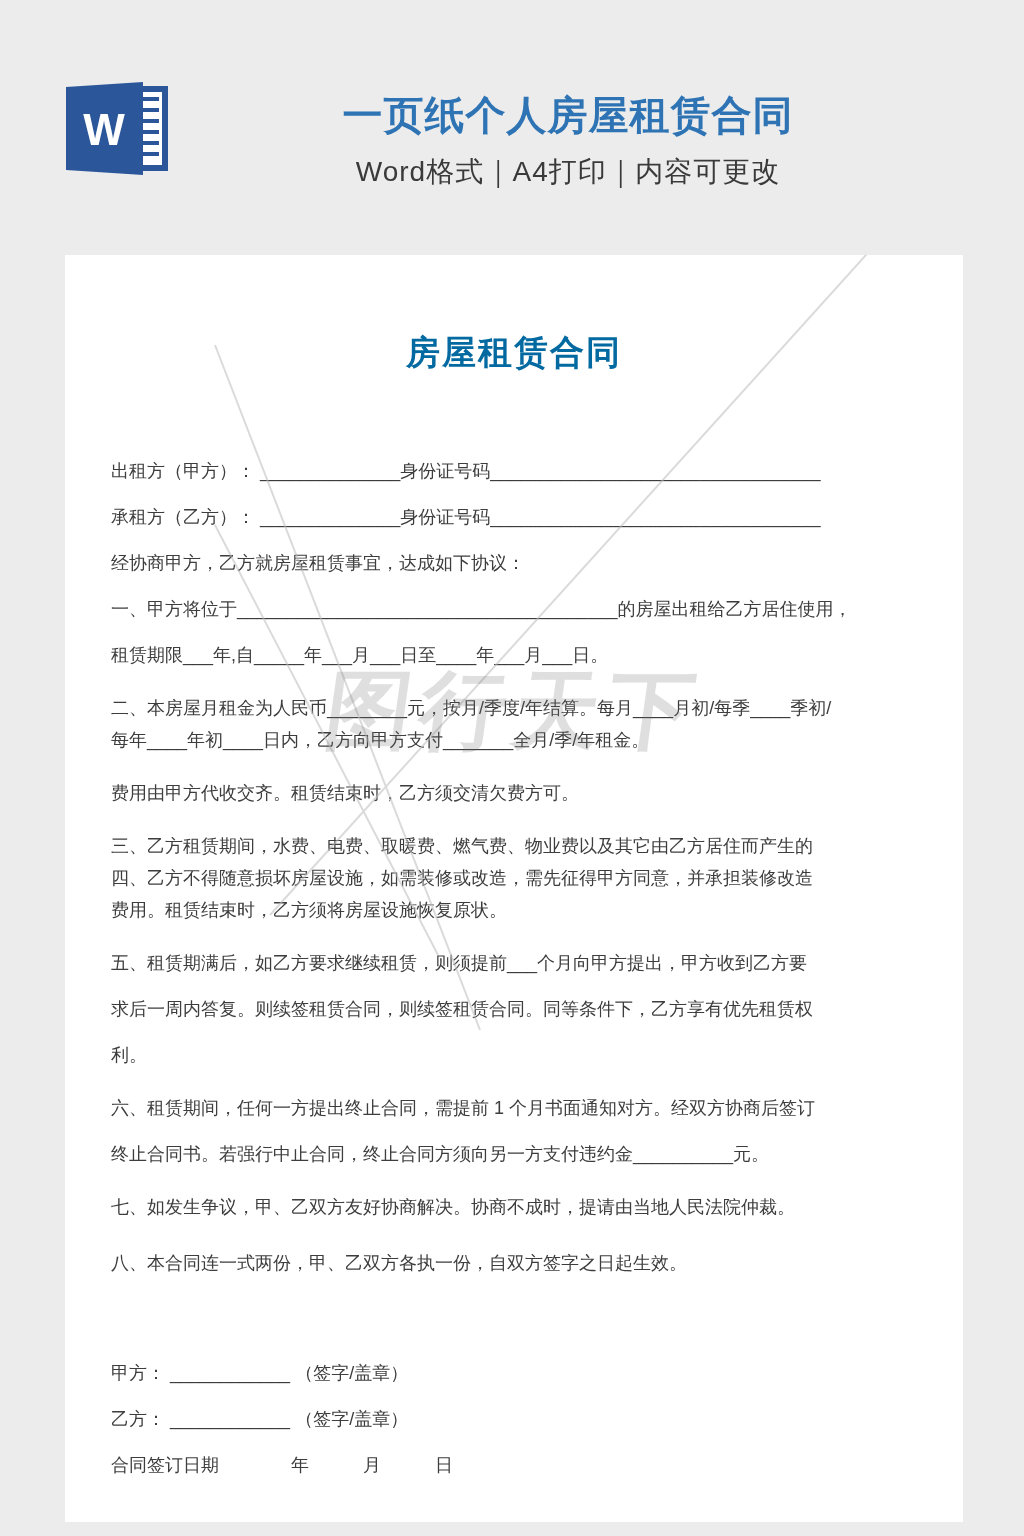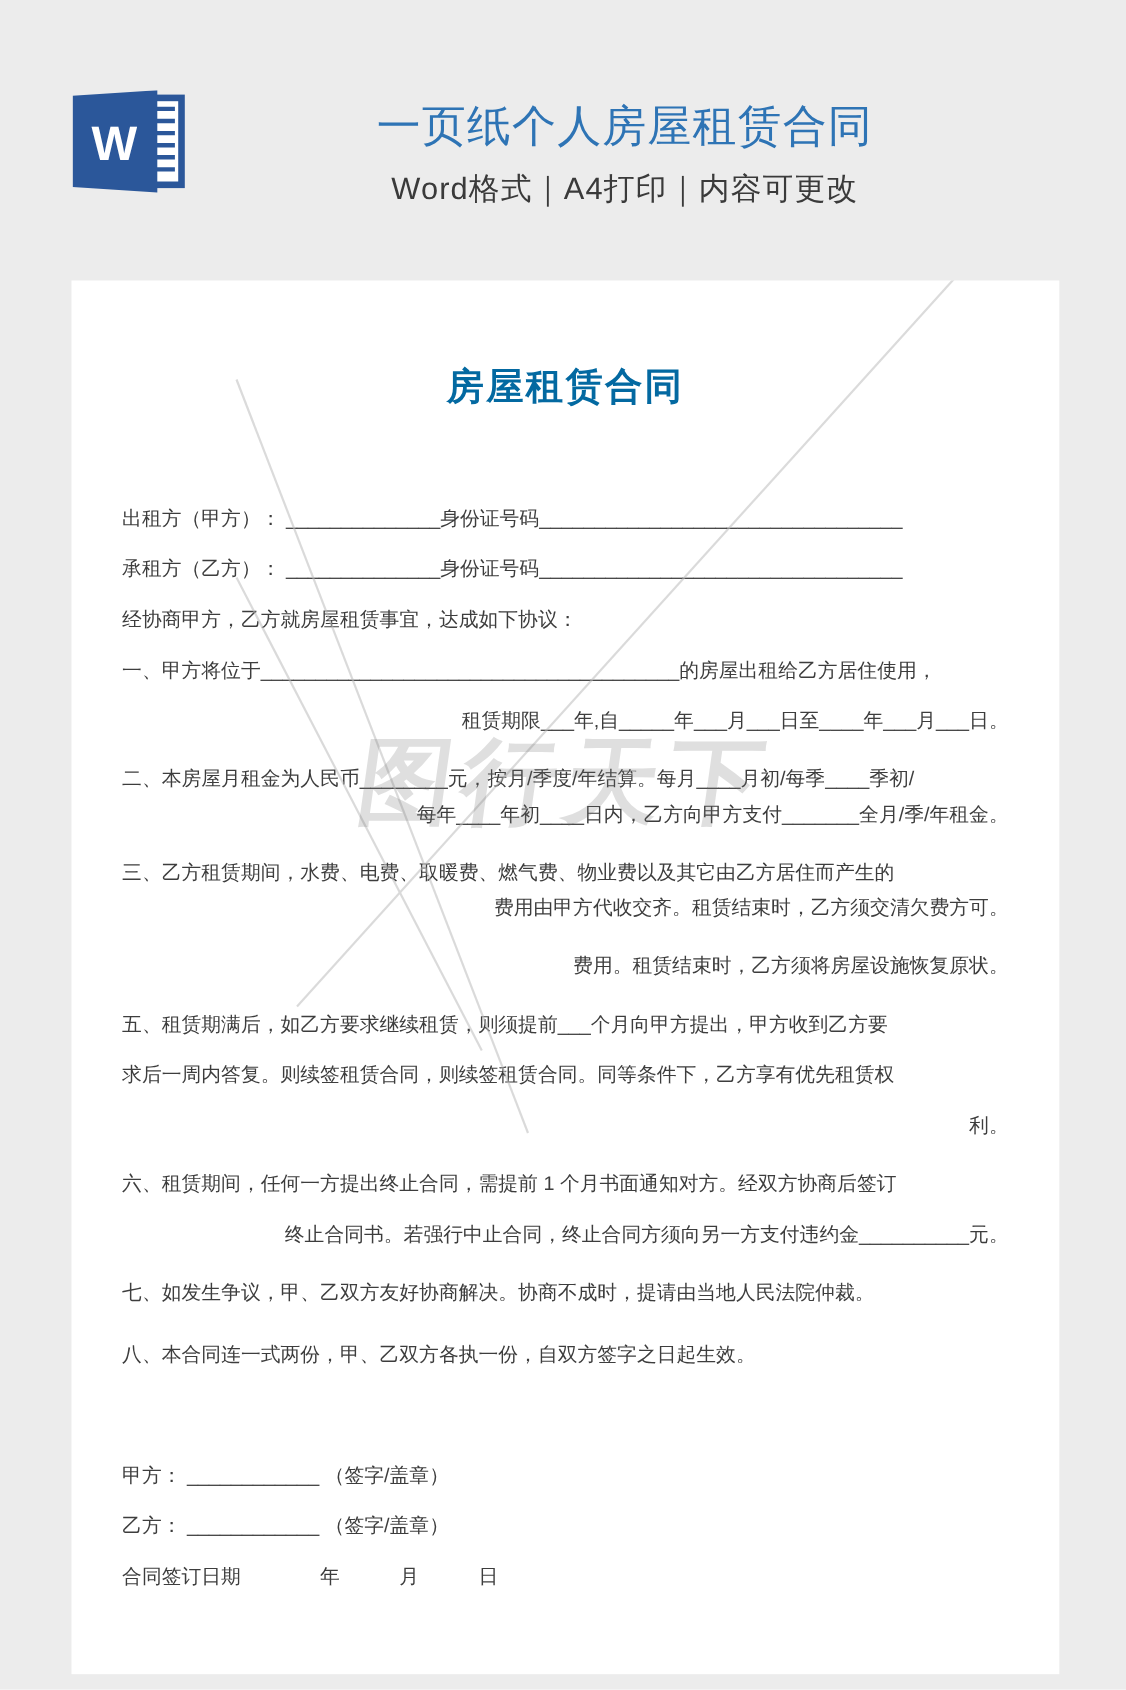--- a/index.html
+++ b/index.html
@@ -9,21 +9,21 @@
     font-family:"Liberation Sans","DejaVu Sans",sans-serif;
     position:relative;
     overflow:hidden;
   }
   
   .banner{position:relative;height:255px;}
   .word-icon{position:absolute;left:66px;top:82px;width:104px;height:94px;}
   .word-icon svg{display:block;width:104px;height:94px;}
   .banner-text{margin-left:170px;margin-right:58px;text-align:center;padding-top:90px;}
   .banner-title{
-    font-size:40px;font-weight:normal;color:#2e74b5;
+    font-size:40px;font-weight:bold;color:#2e74b5;
     line-height:50px;letter-spacing:1px;
   }
   .banner-subtitle{
     margin-top:16px;font-size:28px;color:#3a3a3a;line-height:32px;letter-spacing:1px;
   }
   
   .page{
     position:absolute;left:65px;top:255px;width:898px;height:1267px;
     background:#ffffff;
   }
@@ -40,21 +40,21 @@
     font-size:34px;font-weight:bold;color:#0369a1;
     text-align:center;line-height:46px;letter-spacing:2px;
   }
   .doc-body{padding:0 46px;}
   .line{
     font-size:18px;color:#3d3d3d;line-height:32px;
     white-space:nowrap;letter-spacing:0;
   }
   .m0{margin-bottom:0;}
   .m14{margin-bottom:14px;}
-  .m21{margin-bottom:21px;text-align:right;}
+  .m21{margin-bottom:21px;}
   .m78{margin-bottom:78px;margin-top:24px;}
 </style>
 </head>
 <body>
 
 <div class="banner">
   <div class="word-icon">
     <svg viewBox="0 0 104 94">
       <rect x="53" y="7" width="46" height="79" fill="#ffffff" stroke="#2b579a" stroke-width="6"></rect>
       <g stroke="#2b579a" stroke-width="4">
@@ -88,22 +88,23 @@
   <h2 class="doc-title">房屋租赁合同</h2>
 
   <div class="doc-body">
     <div class="line m14">出租方（甲方）： ______________身份证号码_________________________________</div>
     <div class="line m14">承租方（乙方）： ______________身份证号码_________________________________</div>
     <div class="line m14">经协商甲方，乙方就房屋租赁事宜，达成如下协议：</div>
     <div class="line m14">一、甲方将位于______________________________________的房屋出租给乙方居住使用，</div>
     <div class="line m21">租赁期限___年,自_____年___月___日至____年___月___日。</div>
     <div class="line m0">二、本房屋月租金为人民币________元，按月/季度/年结算。每月____月初/每季____季初/</div>
     <div class="line m21">每年____年初____日内，乙方向甲方支付_______全月/季/年租金。</div>
+    <div class="line m21">费用由甲方代收交齐。租赁结束时，乙方须交清欠费方可。</div>
     <div class="line m0">三、乙方租赁期间，水费、电费、取暖费、燃气费、物业费以及其它由乙方居住而产生的</div>
-    <div class="line m21">费用由甲方代收交齐。租赁结束时，乙方须交清欠费方可。</div>
+    <div class="line m0">四、乙方不得随意损坏房屋设施，如需装修或改造，需先征得甲方同意，并承担装修改造</div>
     <div class="line m21">费用。租赁结束时，乙方须将房屋设施恢复原状。</div>
     <div class="line m14">五、租赁期满后，如乙方要求继续租赁，则须提前___个月向甲方提出，甲方收到乙方要</div>
     <div class="line m14">求后一周内答复。则续签租赁合同，则续签租赁合同。同等条件下，乙方享有优先租赁权</div>
     <div class="line m21">利。</div>
     <div class="line m14">六、租赁期间，任何一方提出终止合同，需提前 1 个月书面通知对方。经双方协商后签订</div>
     <div class="line m21">终止合同书。若强行中止合同，终止合同方须向另一方支付违约金__________元。</div>
     <div class="line m14">七、如发生争议，甲、乙双方友好协商解决。协商不成时，提请由当地人民法院仲裁。</div>
     <div class="line m78">八、本合同连一式两份，甲、乙双方各执一份，自双方签字之日起生效。</div>
     <div class="line m14">甲方： ____________ （签字/盖章）</div>
     <div class="line m14">乙方： ____________ （签字/盖章）</div>

